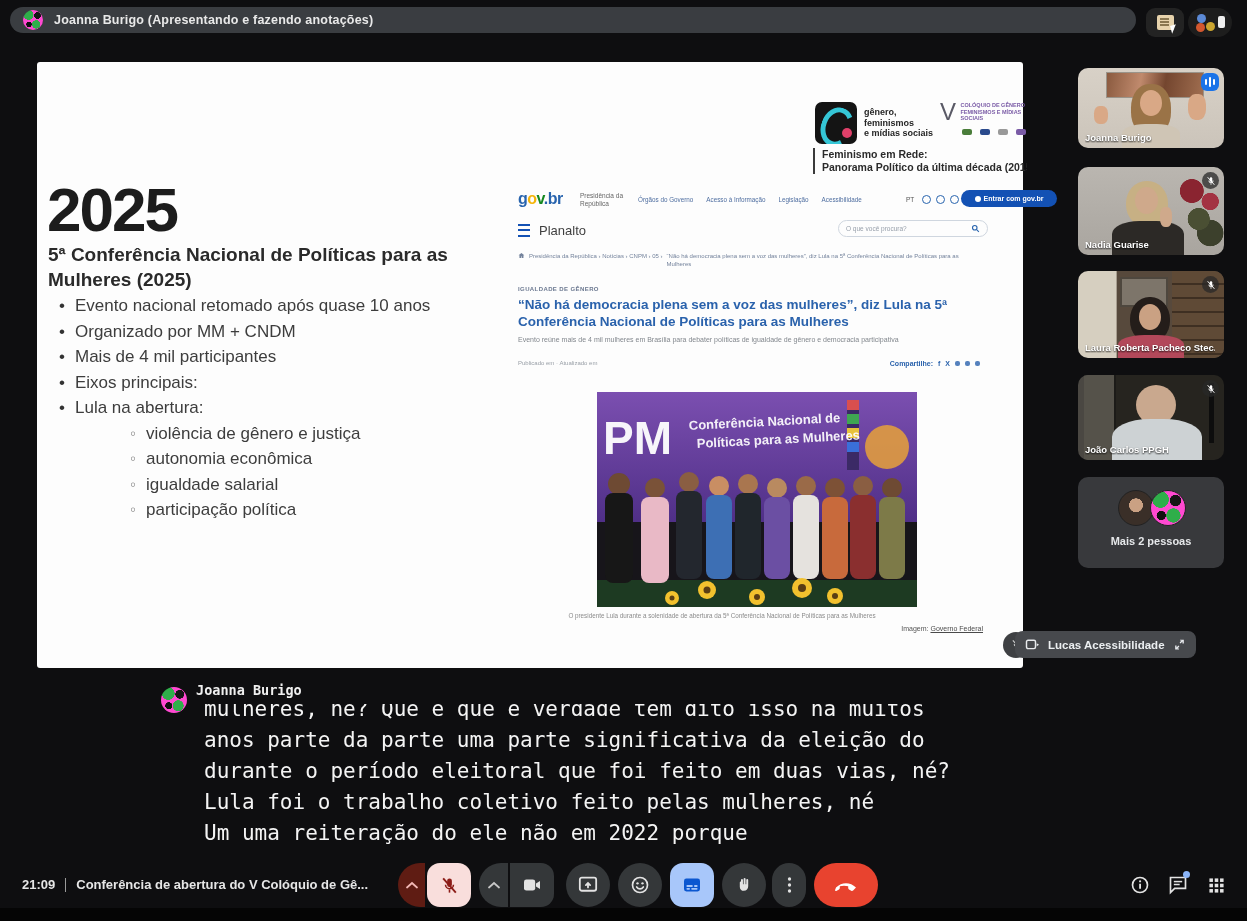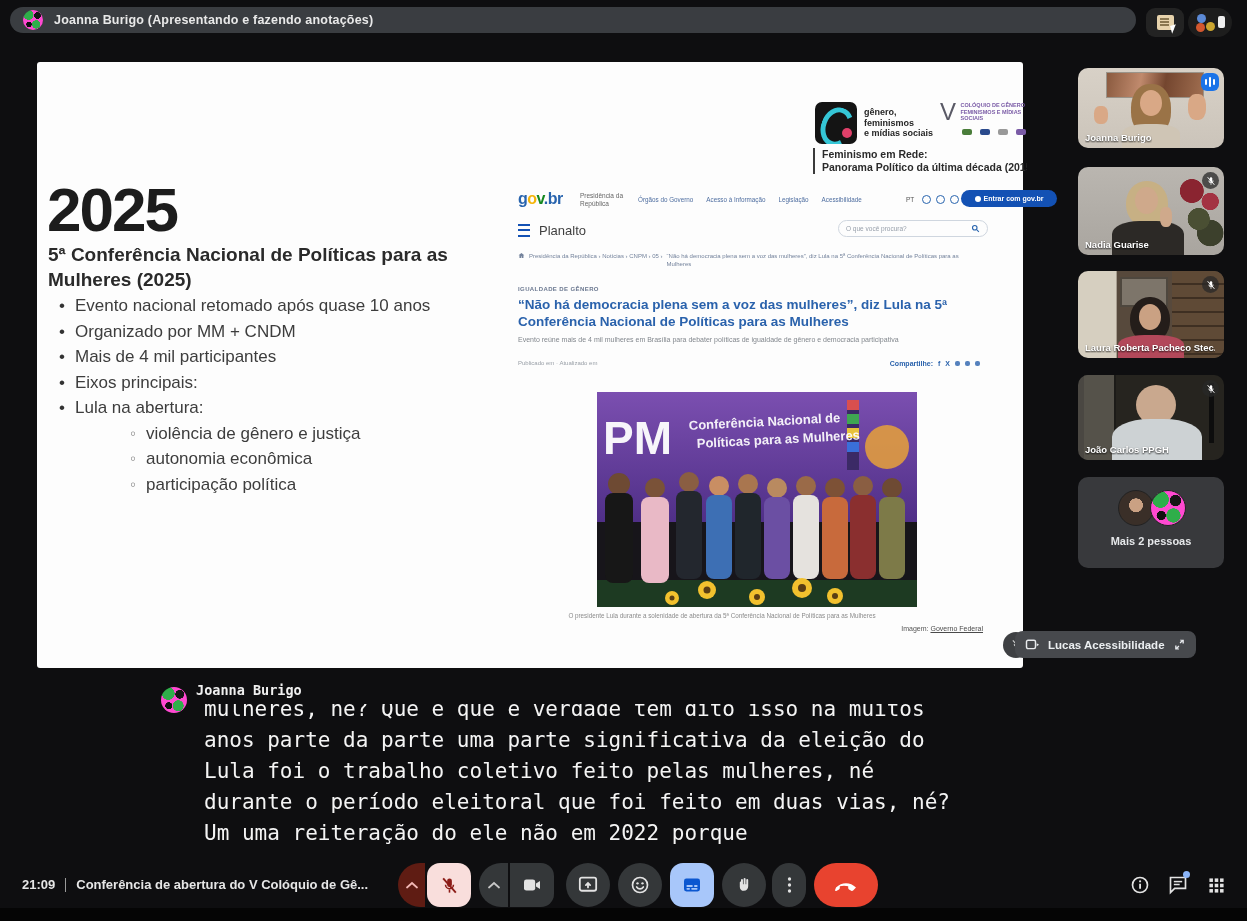--- a/index.html
+++ b/index.html
@@ -217,20 +217,21 @@
       <div>Mulheres (2025)</div>
     </div>
     <div class="abs blist">
       <div class="brow">Evento nacional retomado após quase 10 anos</div>
       <div class="brow">Organizado por MM + CNDM</div>
       <div class="brow">Mais de 4 mil participantes</div>
       <div class="brow">Eixos principais:</div>
       <div class="brow">Lula na abertura:</div>
       <div class="srow">violência de gênero e justiça</div>
       <div class="srow">autonomia econômica</div>
+      <div class="srow">igualdade salarial</div>
       <div class="srow">participação política</div>
     </div>
 
     <div class="abs brand-sq">
         <i class="c1"></i>
         <i class="c2"></i>
       </div>
     <div class="abs brand-txt">
       <div>gênero,</div>
       <div>feminismos</div>
@@ -477,22 +478,22 @@
         <path d="M4 20v-6h2.5v3.5L10 14l1.8 1.8-3.5 3.5H11V21H4zM20 4v6h-2.5V6.5L14 10 12.2 8.2l3.5-3.5H13V3h7z" fill="#e8eaed"></path>
       </svg>
     </span>
   </div>
 
   <span class="abs camo cap-avatar"></span>
   <div class="abs cap-name">Joanna Burigo</div>
   <div class="abs cap-lines">
     <div class="l0">mulheres, né? Que é que é verdade tem dito isso há muitos</div>
     <div>anos parte da parte uma parte significativa da eleição do</div>
+    <div>durante o período eleitoral que foi feito em duas vias, né?</div>
     <div>Lula foi o trabalho coletivo feito pelas mulheres, né</div>
-    <div>durante o período eleitoral que foi feito em duas vias, né?</div>
     <div>Um uma reiteração do ele não em 2022 porque</div>
   </div>
 
   <div class="abs bbar">
     <div class="binfo">
       <span>21:09</span>
       <span class="bdiv"></span>
       <span class="btitle">Conferência de abertura do V Colóquio de Gê...</span>
     </div>
 

